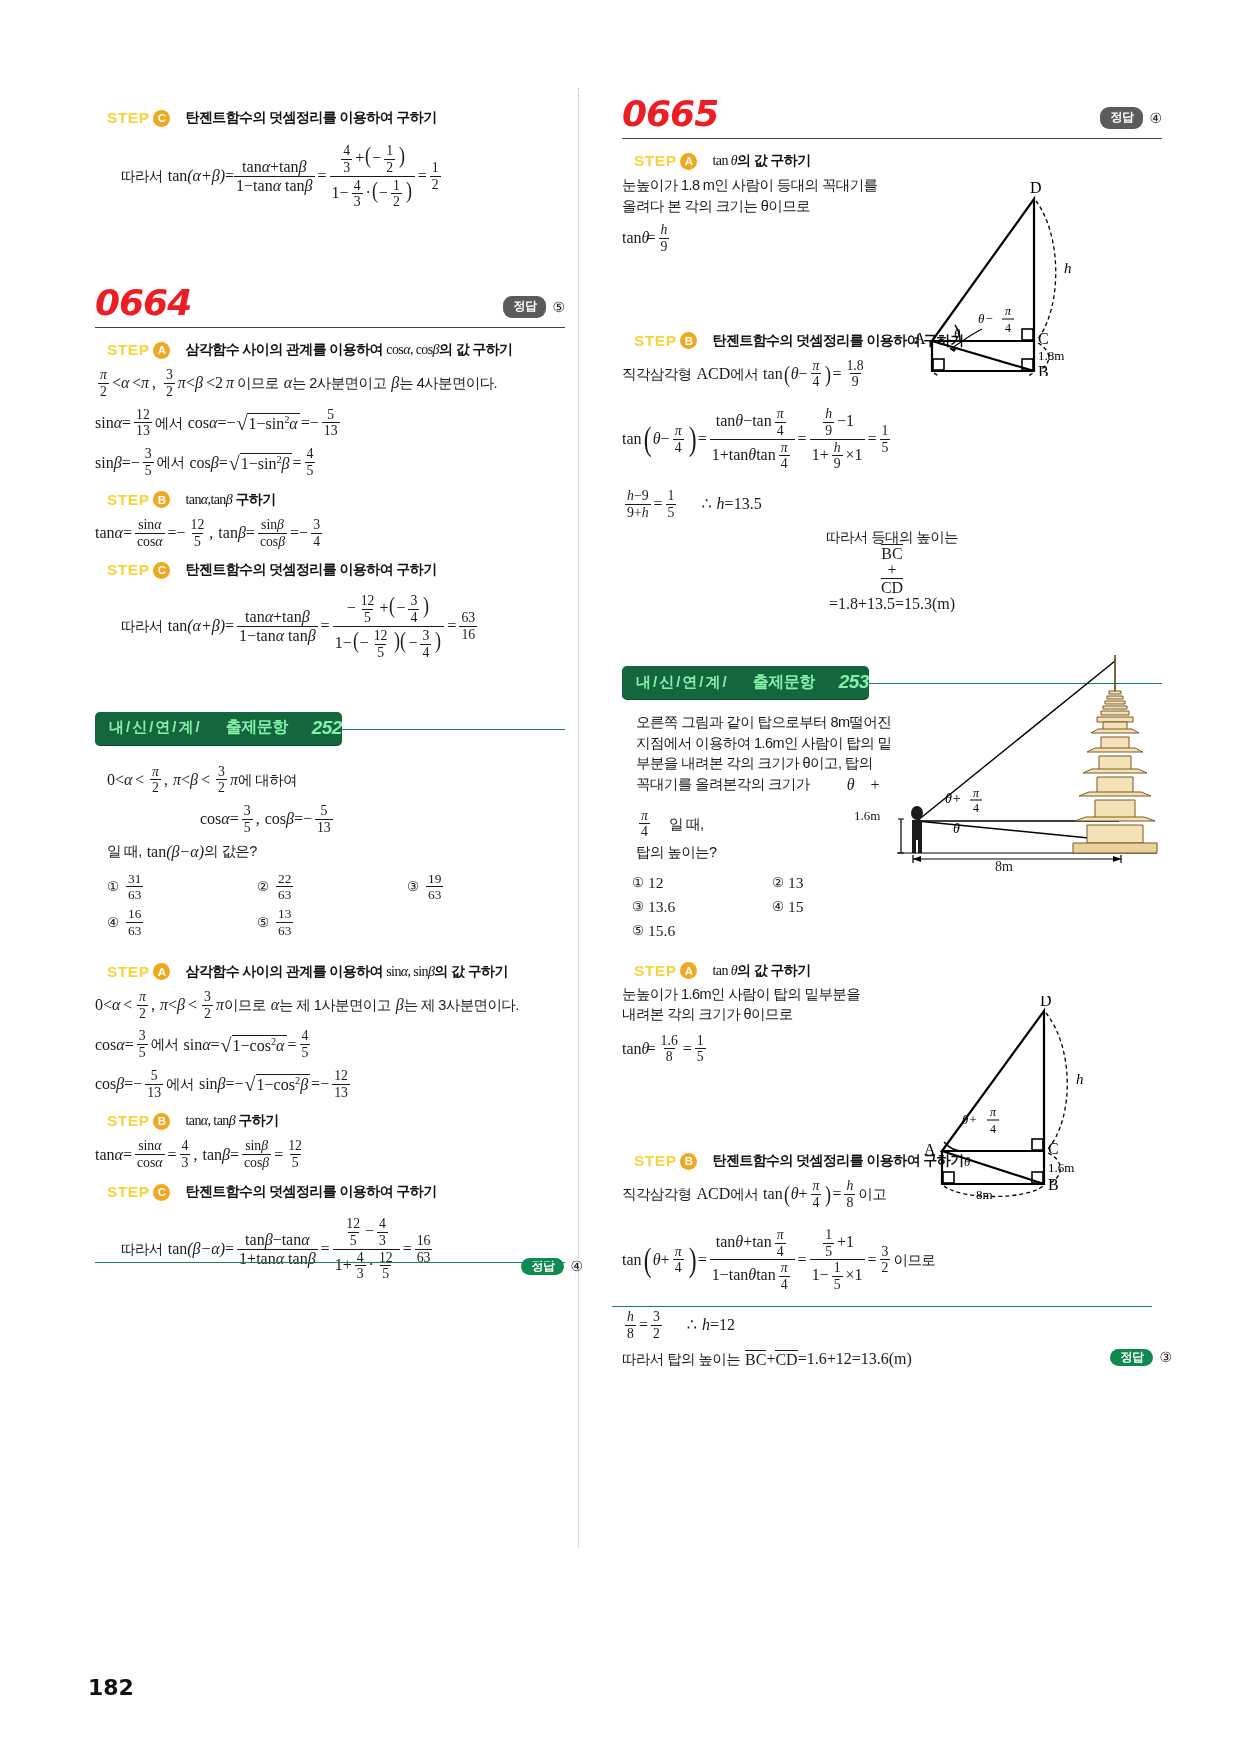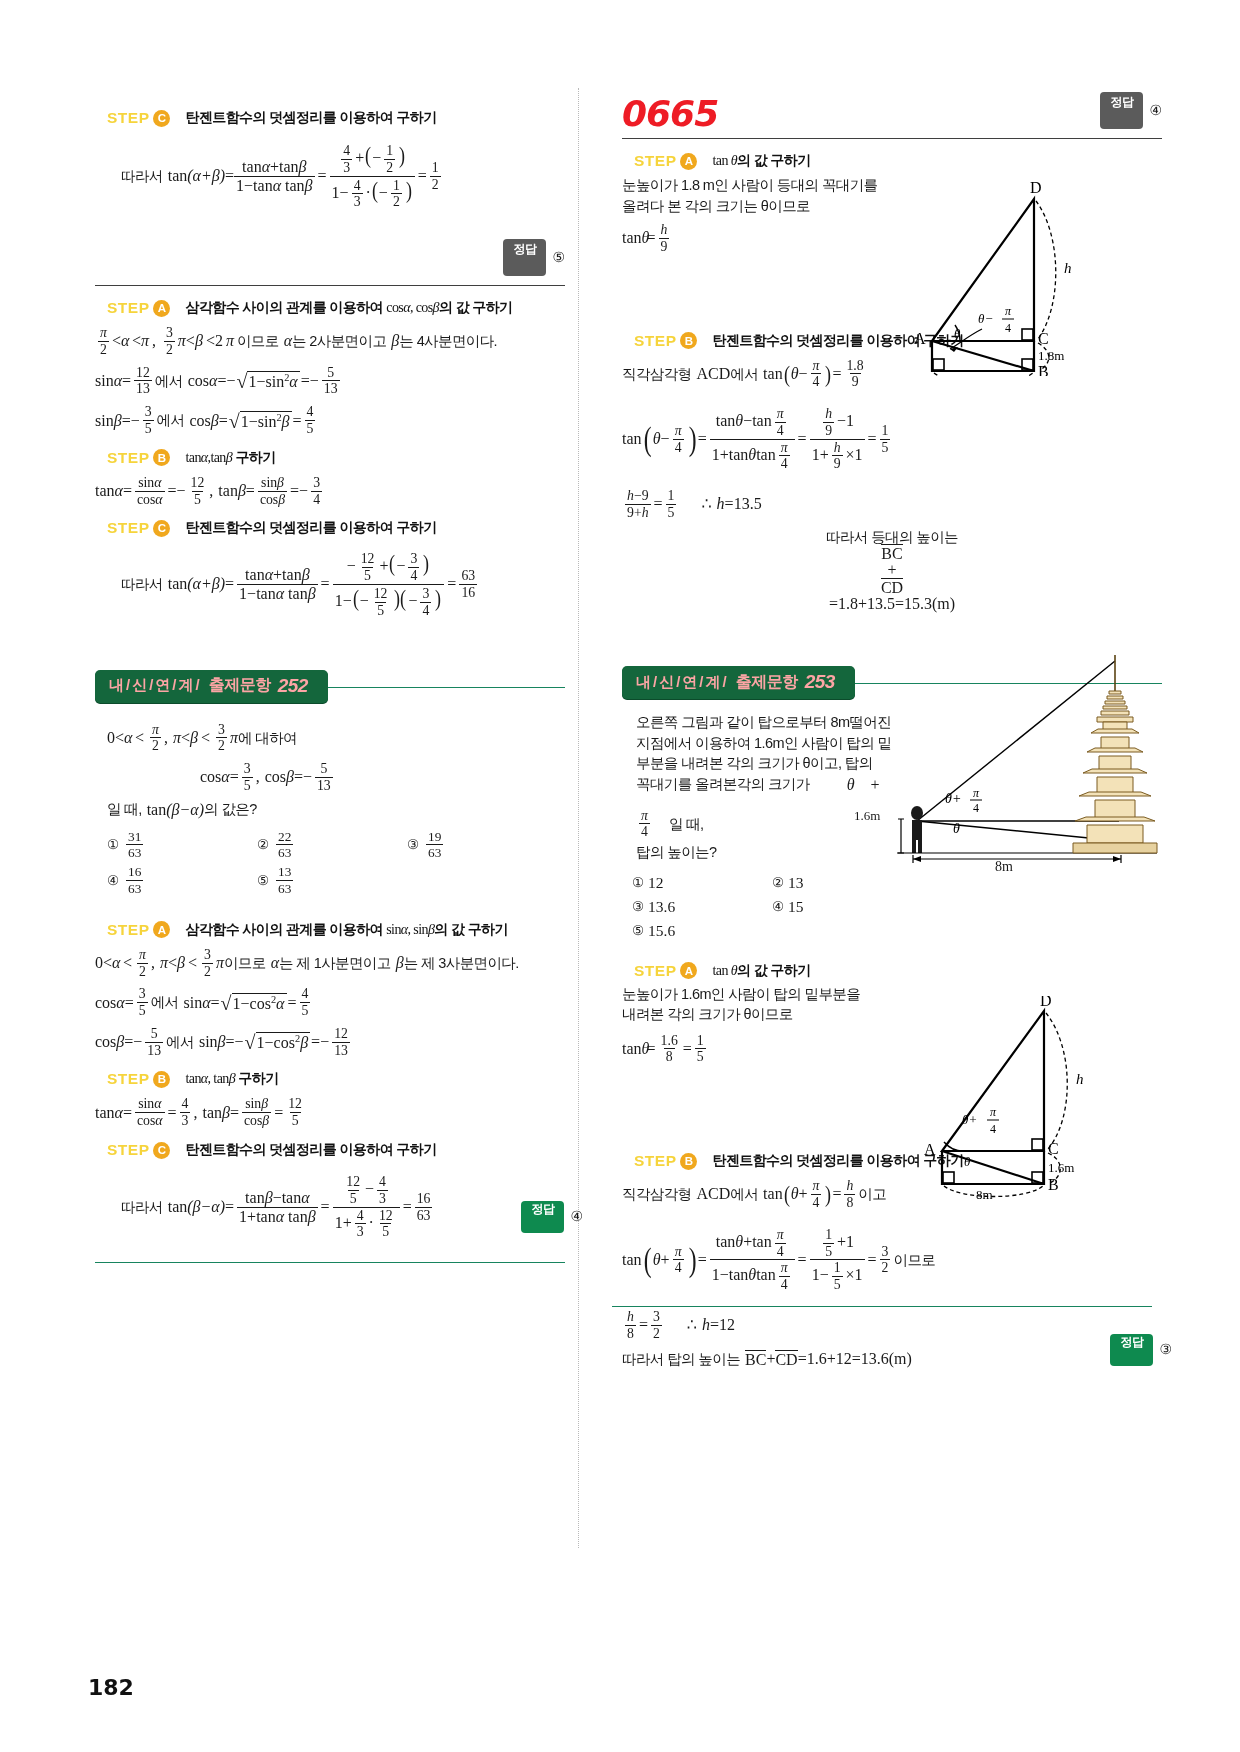--- a/index.html
+++ b/index.html
@@ -30,24 +30,24 @@
     font-weight:bold; font-style:italic;
     font-size:36px; color:#ee1c25; letter-spacing:-1px;
     line-height:1;
   }
   .prob-rule { border-top:1.6px solid #3f3f3f; margin-top:6px; }
   .ans-tag {
     position:absolute; right:0; bottom:10px;
     display:flex; align-items:center; gap:6px;
   }
   .ans-pill {
-    background:#5b5b5b; color:#fff; border-radius:4px;
+    background:#5b5b5b; color:#fff; border-radius:9px;
     font-family:"Liberation Sans", sans-serif;
     font-size:12px; font-weight:bold;
-    padding:2px 10px 18px; letter-spacing:-0.5px;
+    padding:2px 10px 3px; letter-spacing:-0.5px;
   }
   .ans-pill.green { background:#0e8a4f; }
   .ans-val { font-size:14px; font-family:"Liberation Serif", serif; }
 
   
   .step {
     display:flex; align-items:center; gap:6px;
     margin:13px 0 7px 12px;
   }
   .step-word {
@@ -106,24 +106,24 @@
   .pbig { font-size:1.5em; font-weight:300; display:inline-block; transform:scaleX(.75); }
   .pxbig { font-size:2.1em; font-weight:300; display:inline-block; transform:scaleX(.7); }
 
   
   .linked-box { margin-top:34px; position:relative; }
   .linked-rule {
     position:absolute; left:0; right:0; top:17px; height:0;
     border-top:1.2px solid #17845e;
   }
   .banner {
-    position:relative; display:inline-flex; align-items:center; gap:7px;
-    background:#14663c; color:#fca5a5;
+    position:relative; display:inline-flex; align-items:center; gap:24px;
+    background:#14663c; color:#86efac;
     border-radius:5px 5px 5px 5px;
-    padding:5px 20px 6px 14px;
+    padding:5px 0 6px 14px;
     font-family:"Liberation Sans", sans-serif;
     box-shadow:0 1px 0 #0b4b2b;
   }
   .banner .b1 { font-weight:bold; font-size:15px; letter-spacing:2px; }
   .banner .b2 { font-weight:bold; font-size:16px; letter-spacing:-0.5px; }
   .banner .b3 { font-weight:bold; font-size:19px; font-style:italic; letter-spacing:-0.5px; }
 
   .choices { display:flex; margin:12px 0 6px 0; }
   .choice { display:flex; align-items:center; font-size:15.5px; }
   .cnum { font-size:13.5px; margin-right:4px; }
@@ -190,20 +190,21 @@
             </span><span class="pbig">)</span></span>
       </span>
       <span>=</span>
         <span class="frac">
           <span class="num">1</span>
           <span class="den">2</span>
         </span>
     </div>
 
     <div class="prob-head" style="margin-top:76px;">
+      <div class="prob-no">0664</div>
       <div class="ans-tag">
         <span class="ans-pill">정답</span>
         <span class="ans-val">⑤</span>
       </div>
       <div class="prob-rule"></div>
     </div>
 
     <div class="step">
       <span class="step-word">STEP</span>
       <span class="step-badge">A</span>

